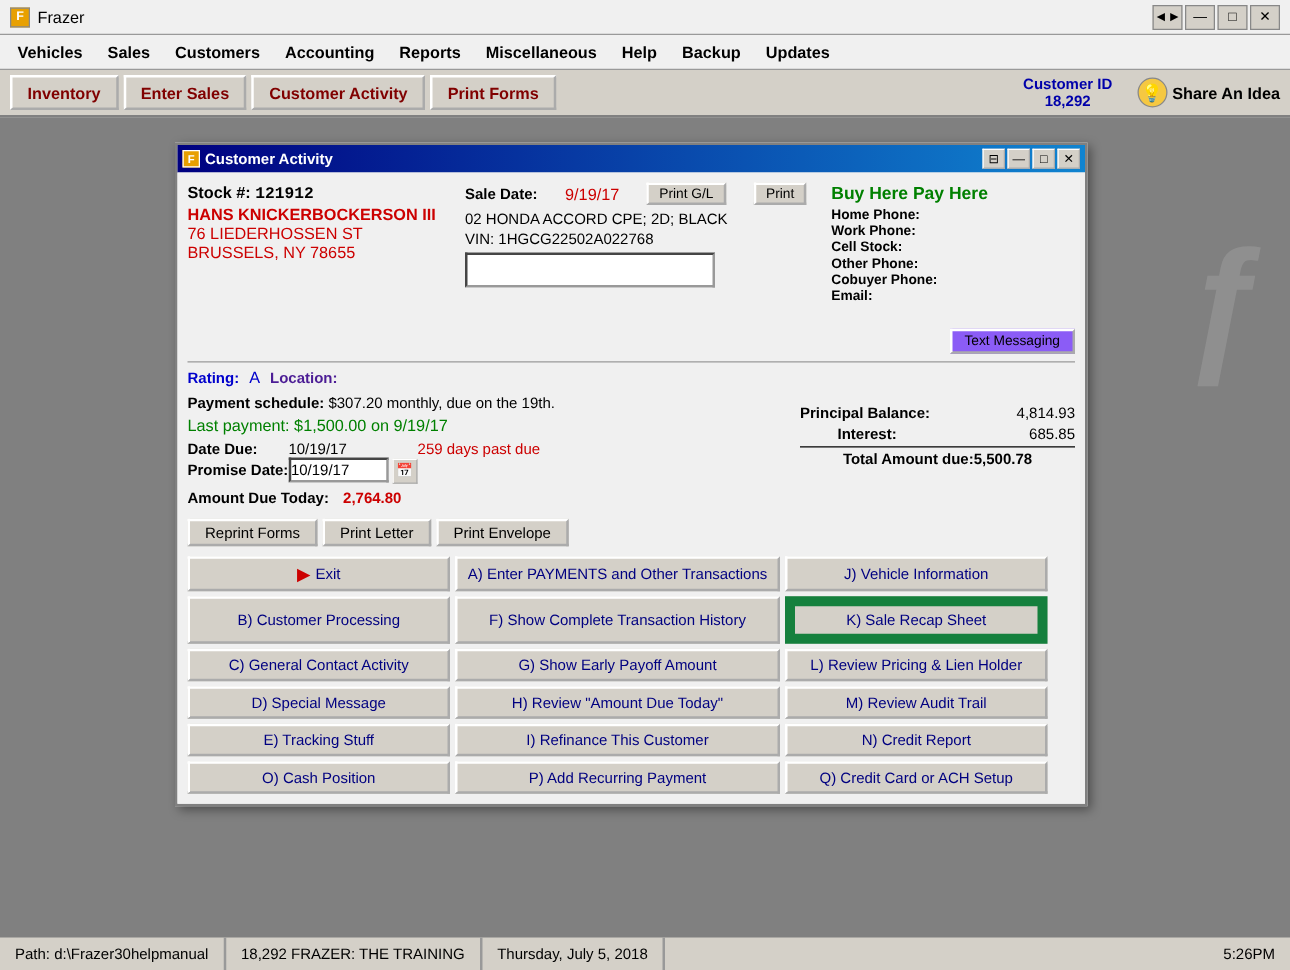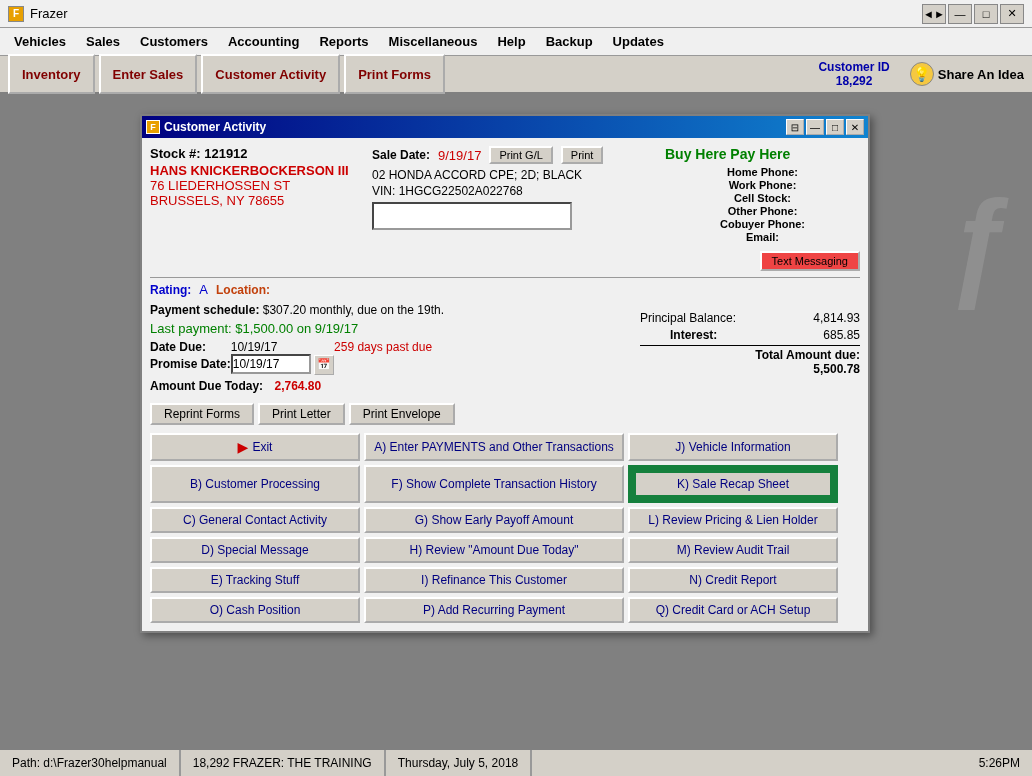--- a/index.html
+++ b/index.html
@@ -82,21 +82,21 @@
       gap: 4px;
     }
     .toolbar-btn {
       background: #d4d0c8;
       border: 2px outset #fff;
       padding: 4px 12px;
       font-size: 13px;
       font-weight: bold;
       color: #800000;
       cursor: pointer;
-      height: 40px;
+      height: 28px;
       display: flex;
       align-items: center;
     }
     .customer-id-box {
       margin-left: auto;
       text-align: center;
       color: #0000aa;
       font-size: 12px;
       font-weight: bold;
     }
@@ -200,28 +200,28 @@
     .dialog-body {
       padding: 8px;
       background: #f0f0f0;
     }
 
     .stock-line {
       font-size: 13px;
       margin-bottom: 2px;
     }
     .stock-label { font-weight: bold; }
-    .stock-num { font-weight: bold; color: #000; }
+    .stock-num { font-weight: bold; color: #000; font-family: Liberation Mono, monospace; }
     .customer-name { color: #cc0000; font-weight: bold; font-size: 13px; }
     .customer-addr { color: #cc0000; font-size: 13px; }
 
     .sale-date-row {
       display: flex;
       align-items: center;
-      gap: 8px;
+      gap: 22px;
       margin-bottom: 4px;
     }
     .sale-label { font-weight: bold; font-size: 12px; }
     .sale-val { color: #cc0000; }
     .small-btn {
       background: #d4d0c8;
       border: 2px outset #fff;
       padding: 1px 8px;
       font-size: 11px;
       cursor: pointer;
@@ -241,48 +241,48 @@
       color: #008000;
       font-weight: bold;
       font-size: 14px;
       margin-bottom: 4px;
     }
     .phone-table {
       font-size: 11px;
     }
     .phone-row {
       display: flex;
-      justify-content: center;
+      justify-content: flex-start;
       margin-bottom: 1px;
     }
     .phone-lbl { font-weight: bold; }
 
     .text-msg-btn {
-      background: #ef4444;
+      background: #8b5cf6;
       border: 2px outset #fff;
       padding: 2px 10px;
       font-size: 11px;
       cursor: pointer;
-      margin-top: 4px;
+      margin-top: 16px;
       float: right;
     }
 
     
     .rating-row {
       display: flex;
       gap: 8px;
       align-items: center;
       border-top: 1px solid #999;
       padding-top: 4px;
       margin-top: 4px;
       margin-bottom: 6px;
     }
     .rating-label { font-weight: bold; color: #0000cc; font-size: 12px; }
     .rating-val { color: #0000cc; }
-    .location-label { font-weight: bold; color: #c2410c; font-size: 12px; }
+    .location-label { font-weight: bold; color: #4c1d95; font-size: 12px; }
 
     
     .payment-section {
       font-size: 12px;
       margin-bottom: 4px;
     }
     .payment-schedule { margin-bottom: 14px; }
     .last-payment { color: #008000; margin-bottom: 4px; }
     .overdue { color: #cc0000; }
 
@@ -539,28 +539,28 @@
             </table>
 
           <div class="amount-due-row">
             <span>Amount Due Today:</span>
             <span class="amount-due-val" style="margin-left:8px;">2,764.80</span>
           </div>
         </div>
 
         <div style="flex:0 0 220px; text-align:right; font-size:12px; padding-top:8px;">
           <div style="display:flex; justify-content:space-between; margin-bottom:3px;">
-            <span style="font-weight:normal;">Principal Balance:</span>
+            <span style="font-weight:bold;">Principal Balance:</span>
             <span>4,814.93</span>
           </div>
           <div style="display:flex; justify-content:space-between; margin-bottom:3px;">
             <span style="font-weight:bold;padding-left:30px;">Interest:</span>
             <span>685.85</span>
           </div>
-          <div style="display:flex; justify-content:flex-start; border-top:1px solid #000; padding-top:2px; font-weight:bold;flex-direction:column;">
+          <div style="display:flex; justify-content:center; border-top:1px solid #000; padding-top:2px; font-weight:bold;">
             <span>Total Amount due:</span>
             <span>5,500.78</span>
           </div>
         </div>
       </div>
 
       <div class="reprint-row">
         <button class="reprint-btn">Reprint Forms</button>
         <button class="reprint-btn">Print Letter</button>
         <button class="reprint-btn">Print Envelope</button>

